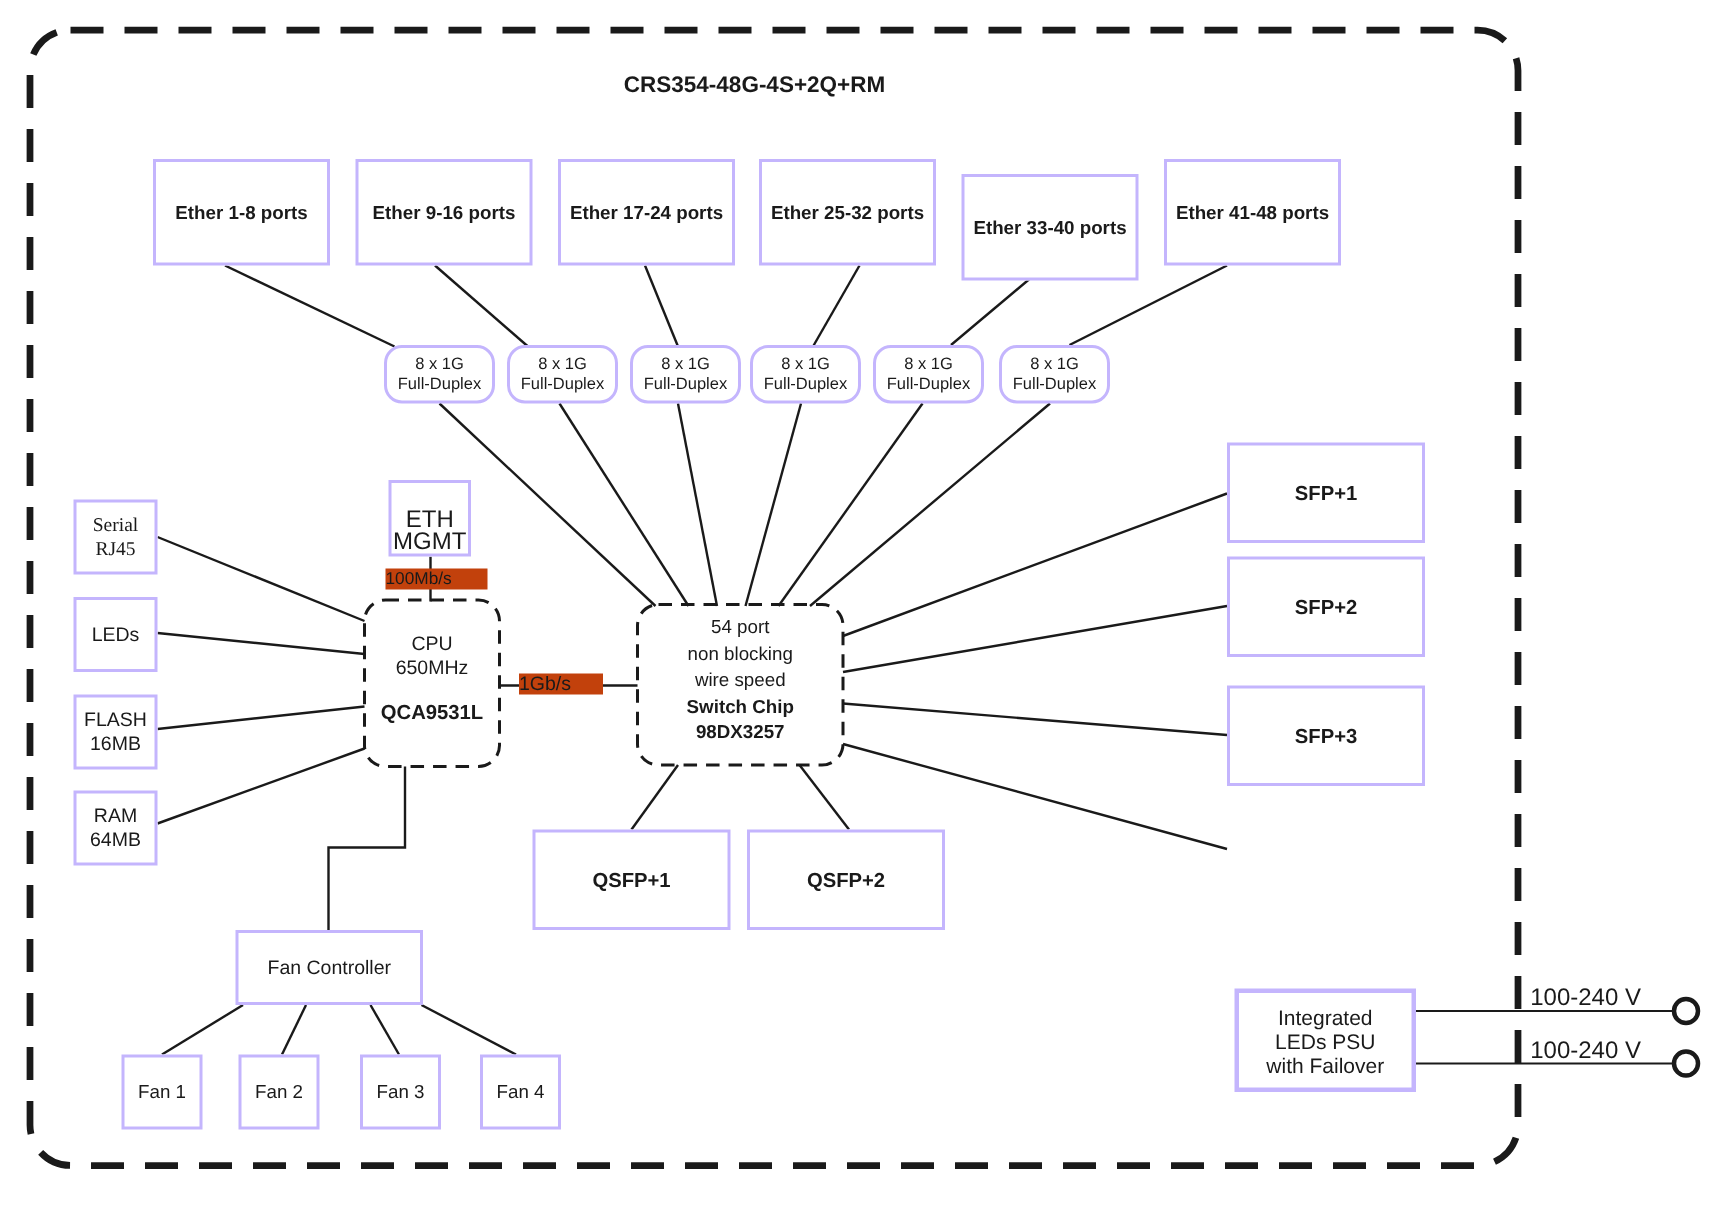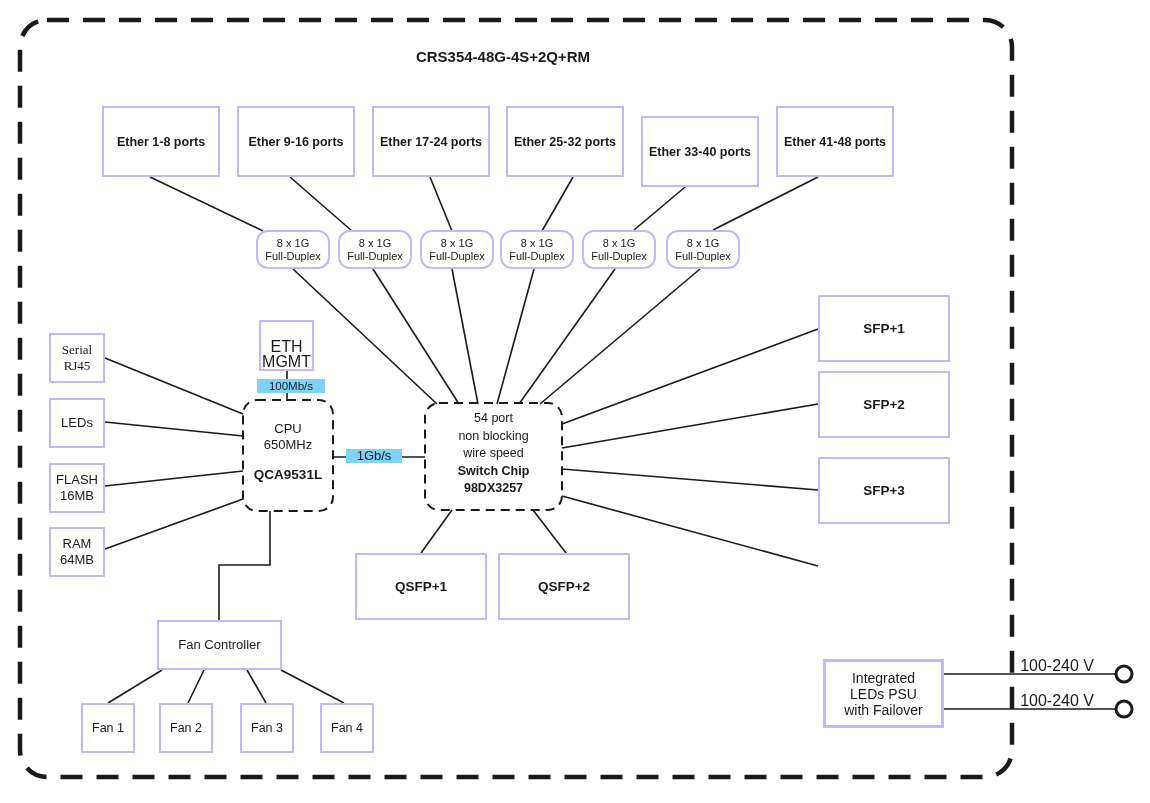--- a/index.html
+++ b/index.html
@@ -14,21 +14,21 @@
     text-align:center;box-sizing:border-box;line-height:16px;font-size:13px;
   }
   .bold{font-weight:bold;}
   .ether{font-weight:bold;font-size:12.5px;}
   .phy{border-radius:12px;border-width:2px;font-size:11px;line-height:13px;}
   .dashedbox{border:none;background:transparent;}
   .sfp{font-weight:bold;font-size:13.5px;}
   .fan{font-size:12.5px;}
   .psu{border-width:3px;font-size:14px;line-height:16px;}
   .floatlabel{
-    position:absolute;z-index:3;background:#7dd3fc;text-align:center;
+    position:absolute;z-index:3;background:#c2410c;text-align:left;
     font-size:12.5px;line-height:14px;
   }
   .title{
     position:absolute;z-index:2;font-weight:bold;font-size:15px;text-align:center;
   }
   .inputlabel{
     position:absolute;z-index:3;font-size:16px;text-align:right;line-height:14px;background:transparent;
   }
   .cpu-model{font-weight:bold;font-size:13.5px;margin-top:14px;}
   .switch-lines{font-size:12.5px;line-height:17.5px;}

